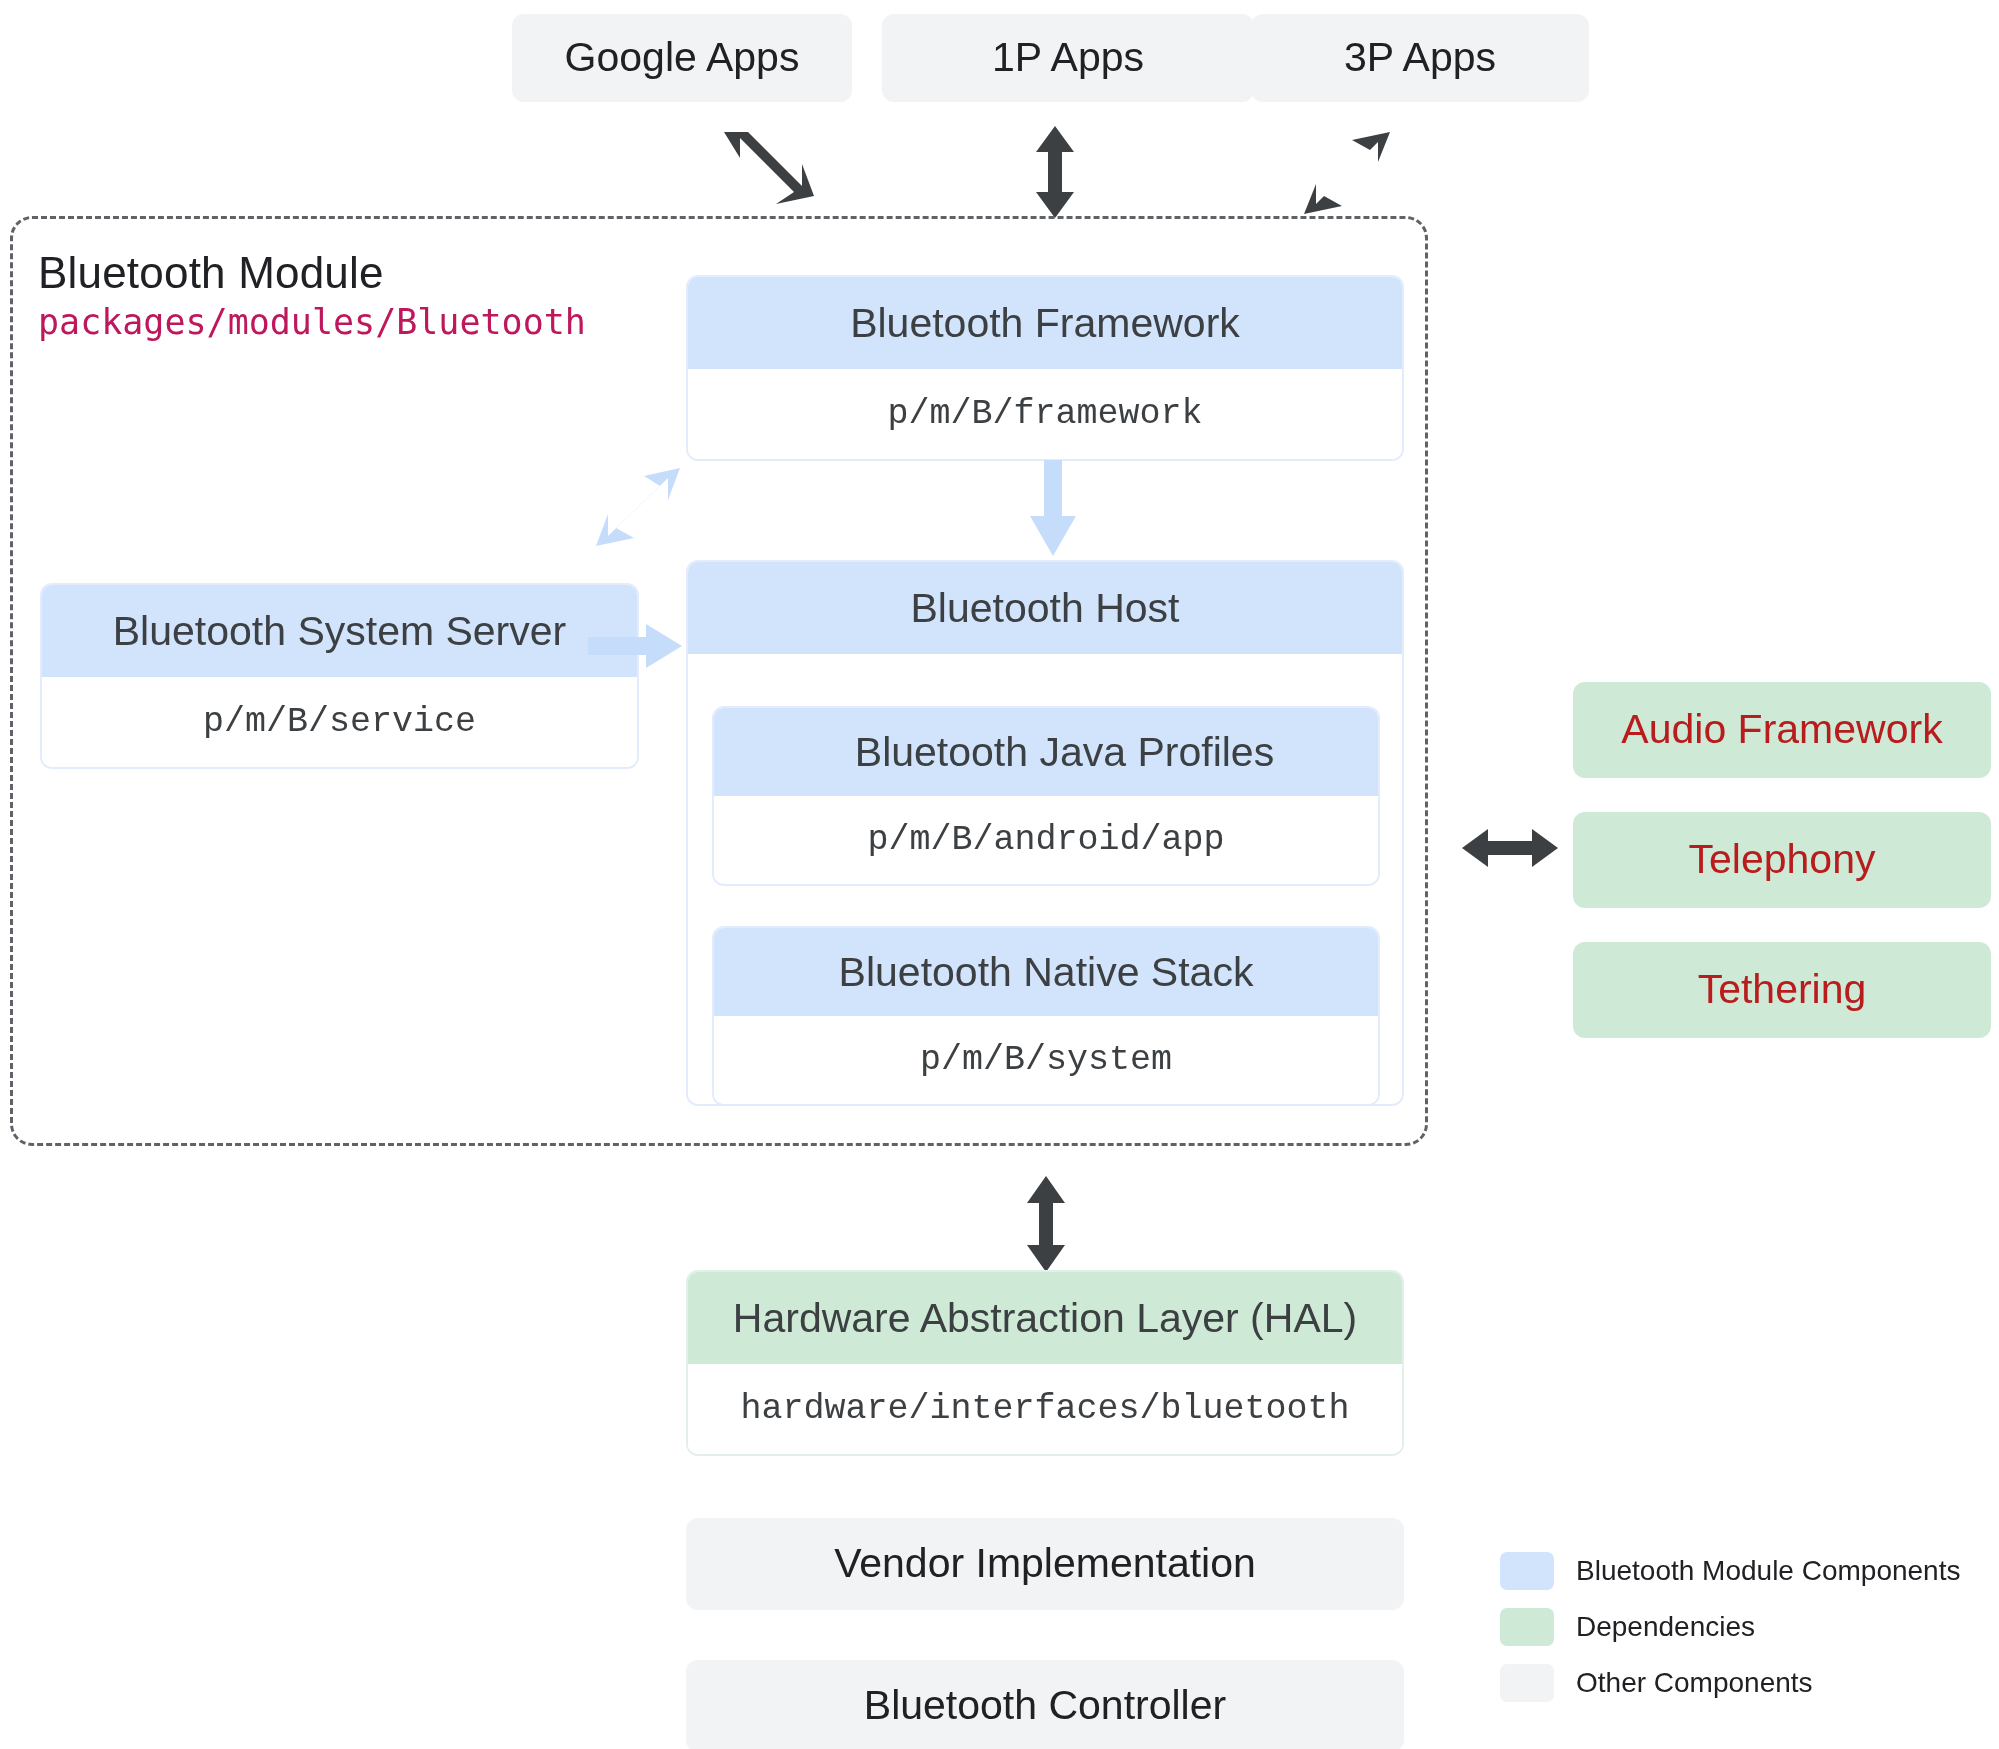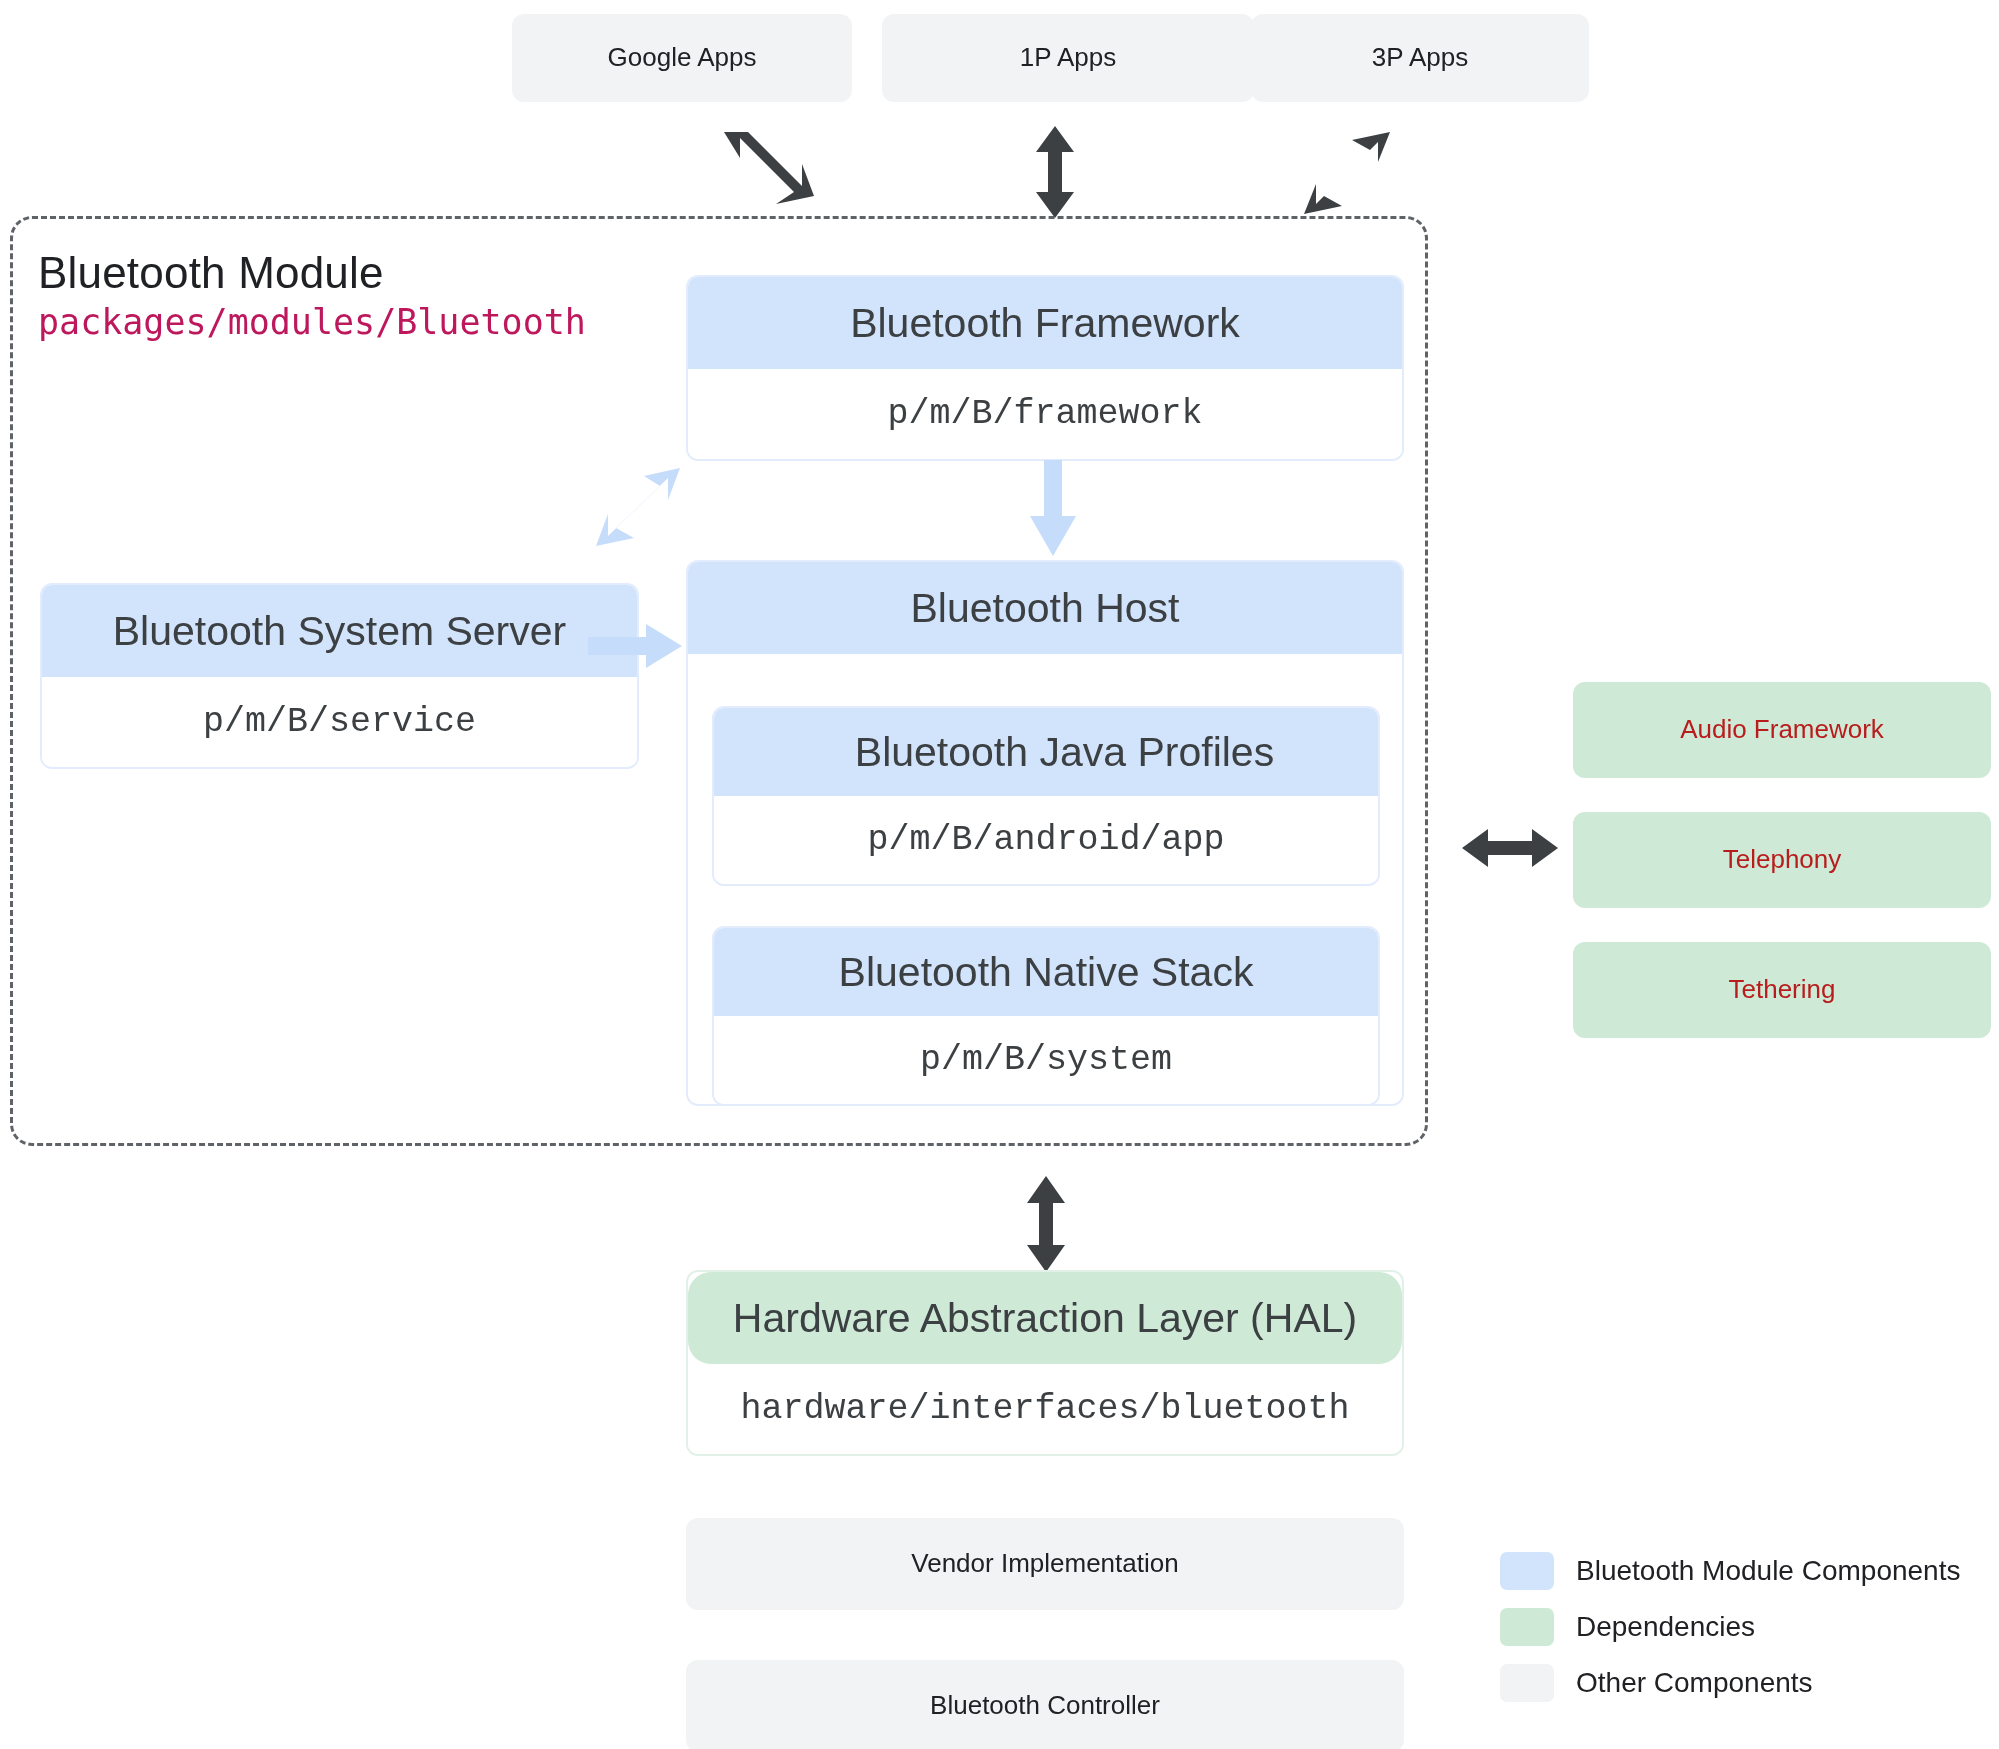--- a/index.html
+++ b/index.html
@@ -21,21 +21,21 @@
   }
   .abs { position: absolute; box-sizing: border-box; }
 
   
   .plainbox {
     border-radius: 12px;
     display: flex;
     align-items: center;
     justify-content: center;
     text-align: center;
-    font-size: 26px;
+    font-size: 41px;
     color: #202124;
     line-height: 1.15;
   }
   .grey { background: #f1f3f4; }
   .green { background: #ceead6; color: #b91c1c; }
 
   
   .card {
     border-radius: 12px;
     overflow: hidden;
@@ -227,21 +227,21 @@
 
   <div class="abs" style="left:1024px; top:1176px; width:44px; height:96px;">
     <svg width="44" height="96" viewBox="0 0 44 96">
       <g fill="#3c4043">
         <path d="M22 0 L41 27 L29 27 L29 69 L41 69 L22 96 L3 69 L15 69 L15 27 L3 27 Z"></path>
       </g>
     </svg>
   </div>
 
   <div class="abs card greenc" style="left:686px; top:1270px; width:718px; height:186px;">
-    <div class="hdr" style="height:92px;border-radius:23px;">Hardware Abstraction Layer (HAL)</div>
+    <div class="hdr" style="height:92px;">Hardware Abstraction Layer (HAL)</div>
     <div class="path">hardware/interfaces/bluetooth</div>
   </div>
 
   <div class="abs plainbox grey" style="left:686px; top:1518px; width:718px; height:92px;">
     <span>Vendor Implementation</span>
   </div>
 
   <div class="abs plainbox grey" style="left:686px; top:1660px; width:718px; height:92px;">
     <span>Bluetooth Controller</span>
   </div>

